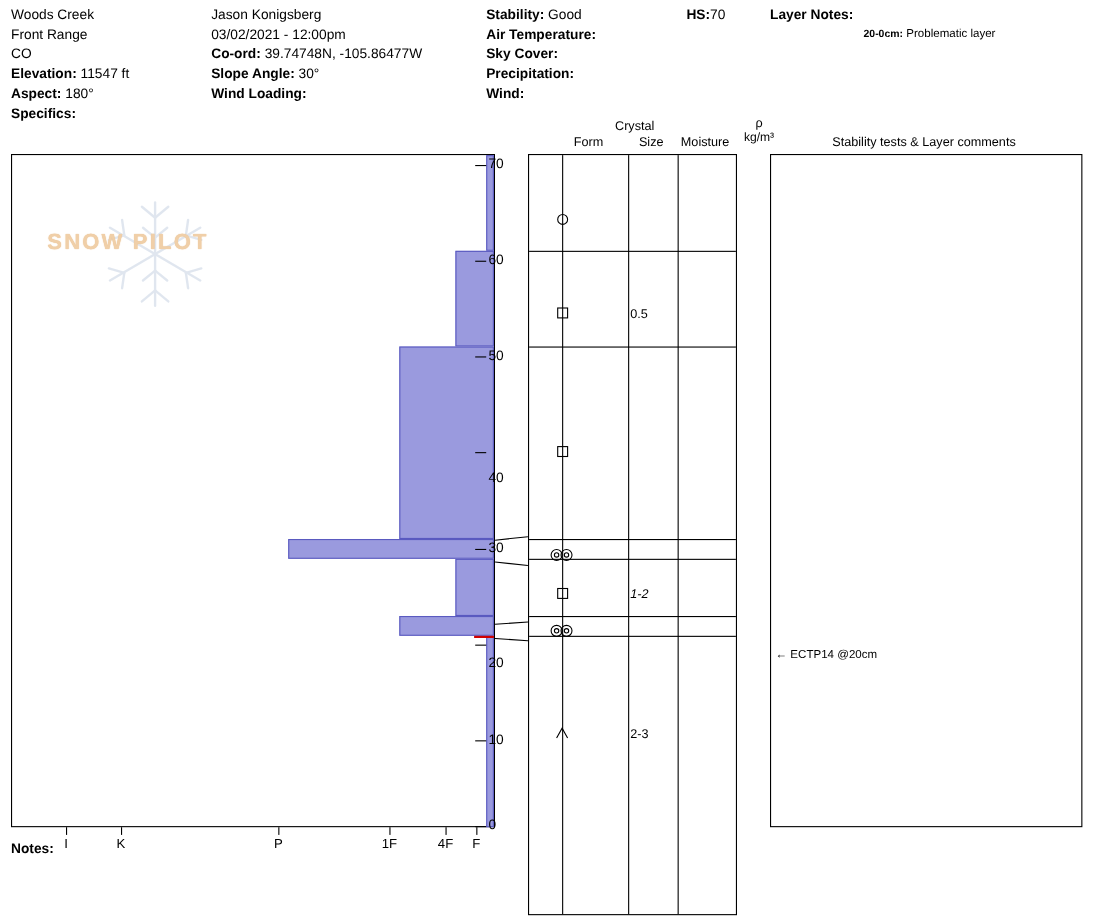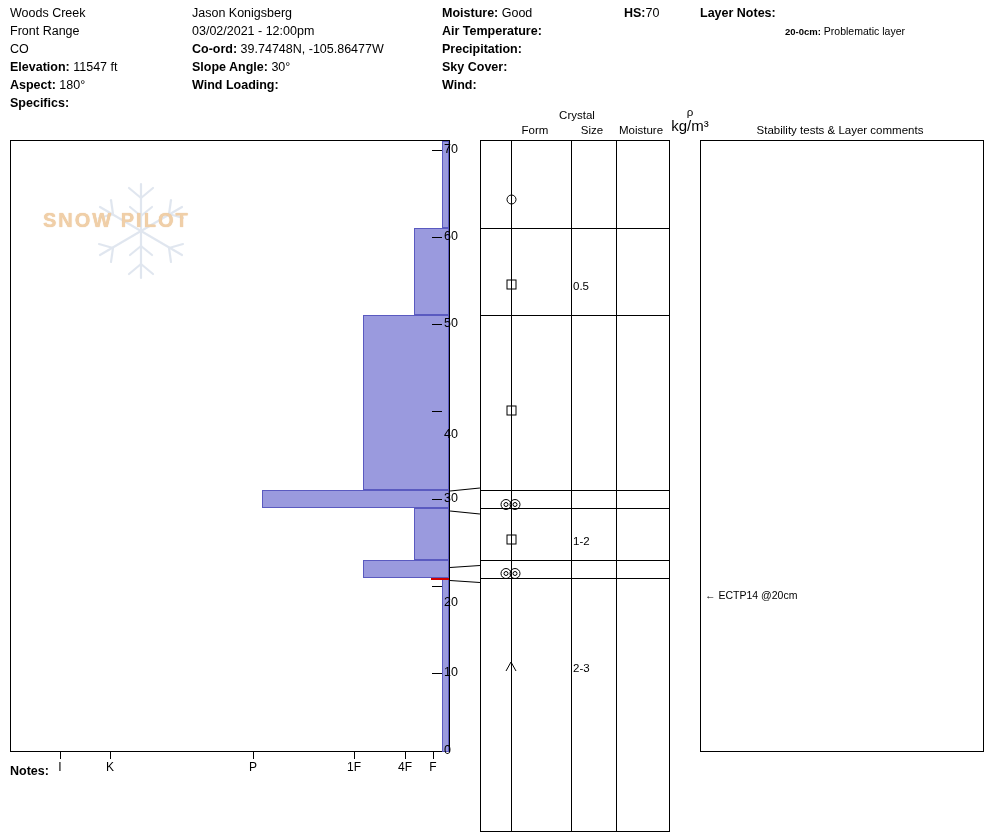--- a/index.html
+++ b/index.html
@@ -131,33 +131,33 @@
         <span class="val">30°</span>
       </div>
       <div class="row">
         <span class="lbl">Wind Loading:</span>
         <span class="val"></span>
       </div>
     </div>
 
     <div class="hdr-col" id="col-cond">
       <div class="row">
-        <span class="lbl">Moisture:</span>
+        <span class="lbl">Stability:</span>
         <span class="val">Good</span>
       </div>
       <div class="row">
         <span class="lbl">Air Temperature:</span>
         <span class="val"></span>
       </div>
       <div class="row">
+        <span class="lbl">Sky Cover:</span>
+        <span class="val"></span>
+      </div>
+      <div class="row">
         <span class="lbl">Precipitation:</span>
-        <span class="val"></span>
-      </div>
-      <div class="row">
-        <span class="lbl">Sky Cover:</span>
         <span class="val"></span>
       </div>
       <div class="row">
         <span class="lbl">Wind:</span>
         <span class="val"></span>
       </div>
     </div>
 
     <div class="hdr-col" id="col-hs">
       <div class="row">
@@ -173,21 +173,21 @@
       </div>
     </div>
   </div>
 
   <div class="colhdr" id="ch-crystal">Crystal</div>
   <div class="colhdr" id="ch-form">Form</div>
   <div class="colhdr" id="ch-size">Size</div>
   <div class="colhdr" id="ch-moist">Moisture</div>
   <div class="colhdr" id="ch-rho">
     <div>ρ</div>
-    <div style="font-size:15px;">kg/m³</div>
+    <div style="font-size:11px;">kg/m³</div>
   </div>
   <div class="colhdr" id="ch-stab">Stability tests &amp; Layer comments</div>
 
   <div id="plot">
     <svg id="snowflake" viewBox="0 0 150 110">
       <g stroke="#c3cfe0" stroke-width="2.2" fill="none" stroke-linecap="round">
         <line x1="75" y1="8" x2="75" y2="102"></line>
         <line x1="34" y1="31" x2="116" y2="79"></line>
         <line x1="116" y1="31" x2="34" y2="79"></line>
         <line x1="75" y1="22" x2="63" y2="12"></line>
@@ -298,21 +298,21 @@
         <circle cx="16" cy="6.5" r="5" fill="none" stroke="#000" stroke-width="1"></circle>
         <circle cx="16" cy="6.5" r="2" fill="none" stroke="#000" stroke-width="1"></circle>
       </svg>
     </div>
 
     <div class="cell-form" style="top:400px;">
       <svg width="13" height="13" viewBox="0 0 13 13">
         <rect x="2" y="2" width="9" height="9" fill="none" stroke="#000" stroke-width="1"></rect>
       </svg>
     </div>
-    <div class="cell-size" style="top:400px;">1-2</div>
+    <div class="cell-size" style="top:400px;font-style:italic;">1-2</div>
 
     <div class="cell-form" style="top:434px;">
       <svg width="24" height="13" viewBox="0 0 24 13">
         <circle cx="7" cy="6.5" r="5" fill="none" stroke="#000" stroke-width="1"></circle>
         <circle cx="7" cy="6.5" r="2" fill="none" stroke="#000" stroke-width="1"></circle>
         <circle cx="16" cy="6.5" r="5" fill="none" stroke="#000" stroke-width="1"></circle>
         <circle cx="16" cy="6.5" r="2" fill="none" stroke="#000" stroke-width="1"></circle>
       </svg>
     </div>
 

